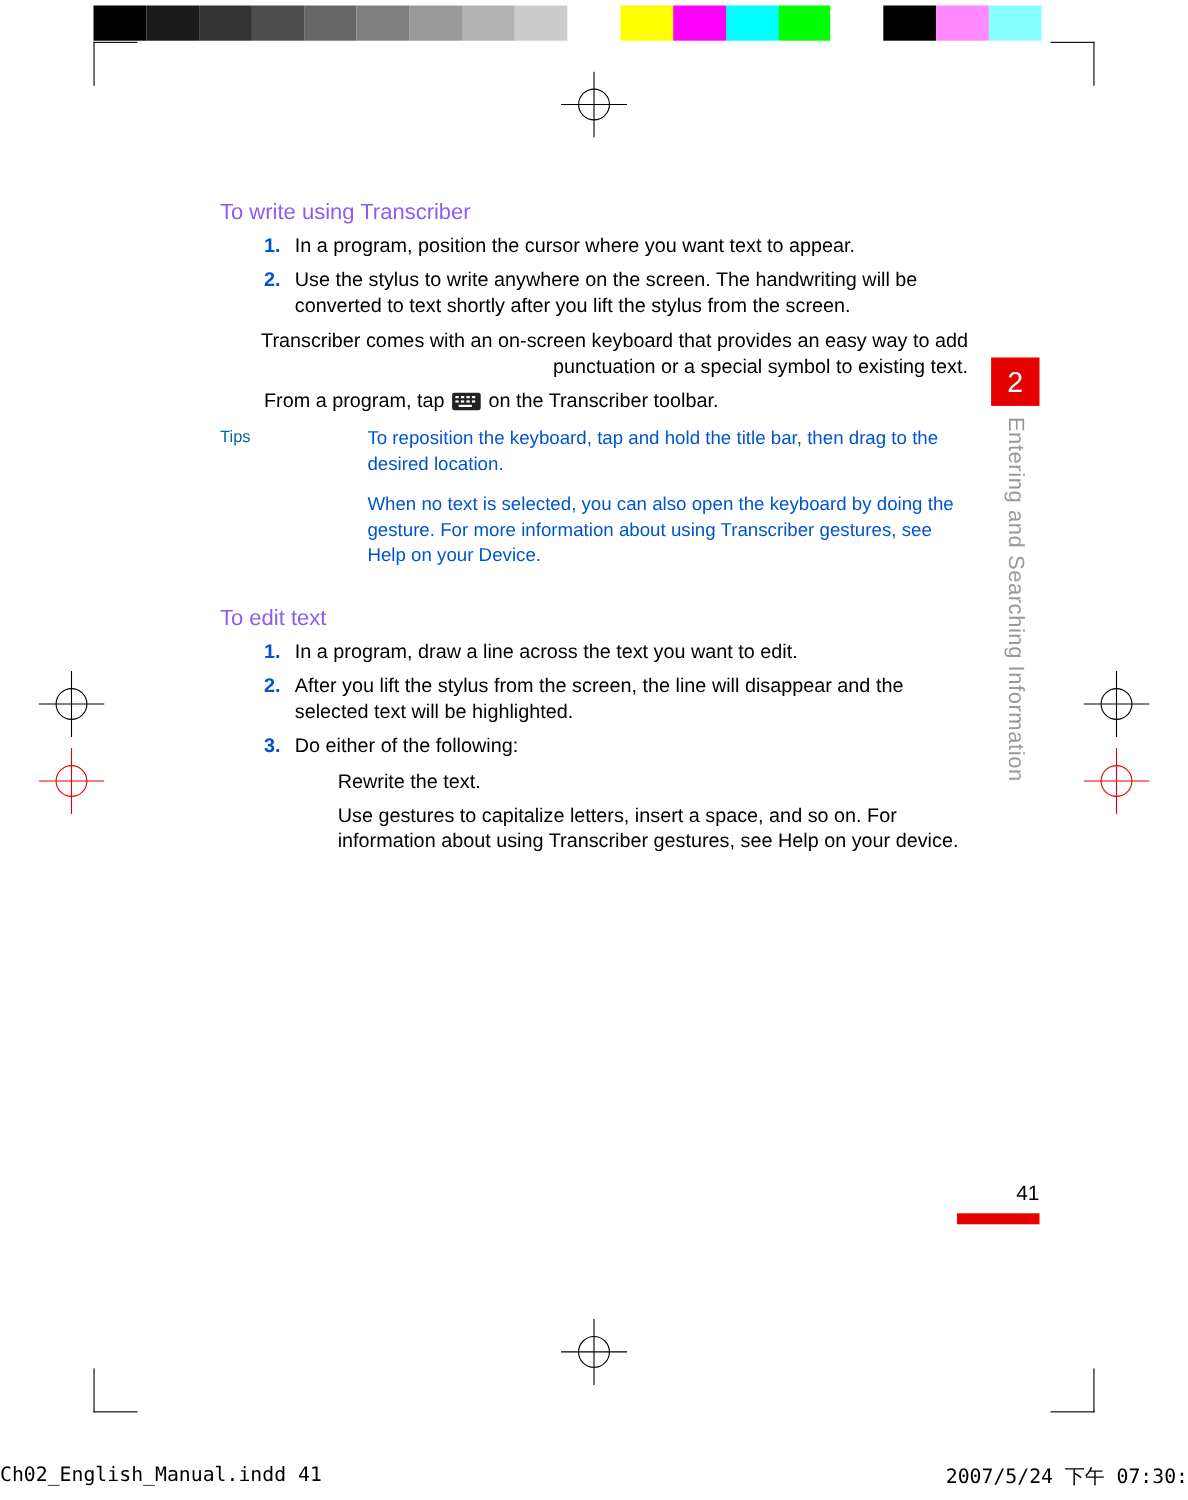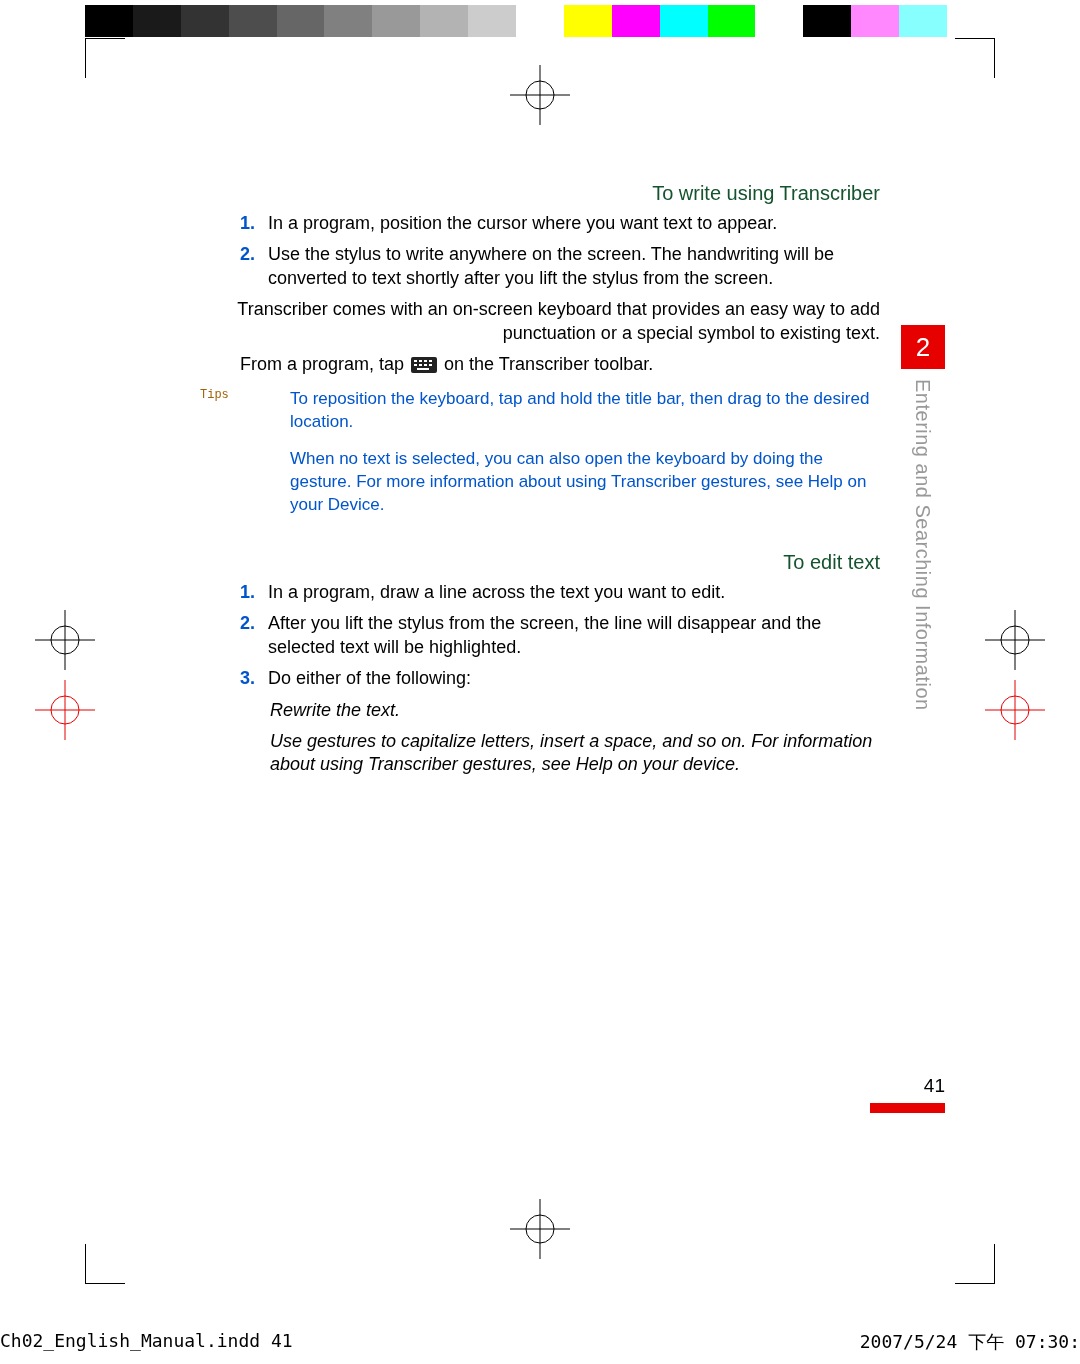--- a/index.html
+++ b/index.html
@@ -50,25 +50,24 @@
   
   .page {
     position: absolute;
     top: 180px;
     left: 200px;
     width: 680px;
     font-size: 18px;
     line-height: 1.3;
   }
   .heading {
-    color: #14532d;
+    color: #8b5cf6;
     font-size: 20px;
     margin-bottom: 6px;
     margin-top: 18px;
-    text-align: right;
   }
   .heading:first-child { margin-top: 0; }
   ol {
     list-style: none;
     margin-left: 40px;
   }
   ol li {
     position: relative;
     margin-bottom: 8px;
     padding-left: 28px;
@@ -83,36 +82,34 @@
   .indent-step {
     margin-left: 40px;
     margin-bottom: 8px;
   }
   .tips-block {
     display: flex;
     margin-top: 12px;
     margin-bottom: 12px;
   }
   .tips-label {
-    color: #a16207;
-    font-size: 12px;
+    color: #0369a1;
+    font-size: 15px;
     width: 90px;
     flex-shrink: 0;
-    font-family: Liberation Mono, monospace;
   }
   .tips-content {
     color: #0055cc;
     font-size: 17px;
     line-height: 1.35;
   }
-  .tips-content p { margin-bottom: 14px; }
+  .tips-content p { margin-bottom: 14px; margin-left: 44px; }
   .subitem {
-    margin-left: 70px;
+    margin-left: 107px;
     margin-bottom: 8px;
-    font-style: italic;
   }
   .kbd-icon {
     display: inline-block;
     width: 26px;
     height: 16px;
     background: #222;
     border-radius: 2px;
     vertical-align: middle;
     margin: 0 2px;
     position: relative;

